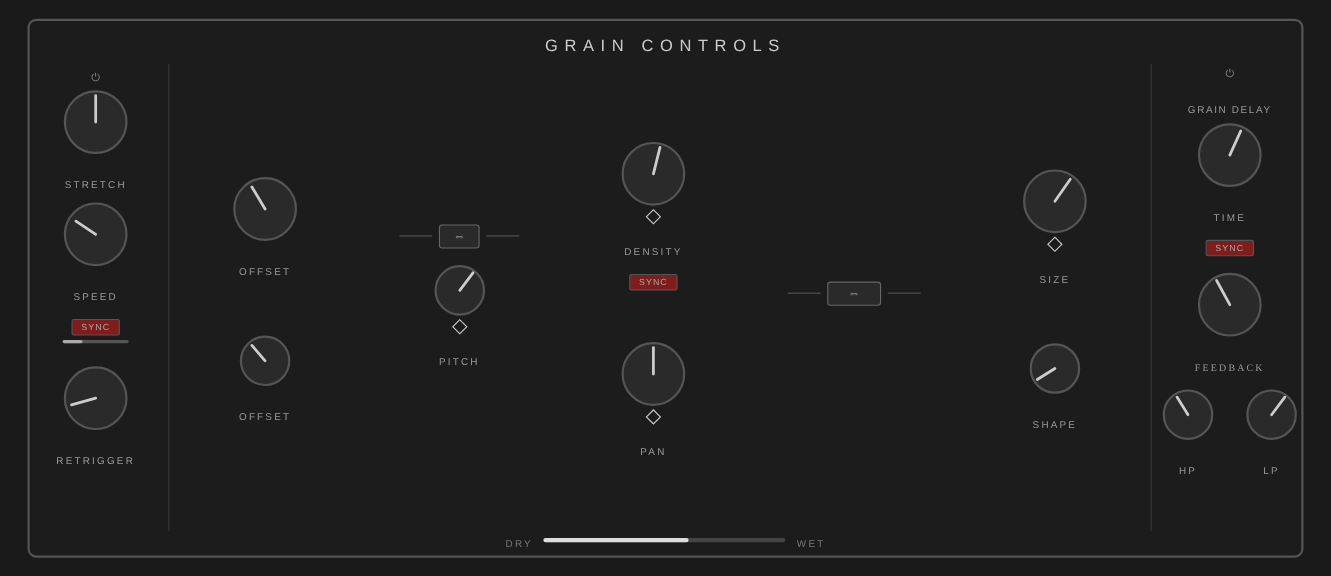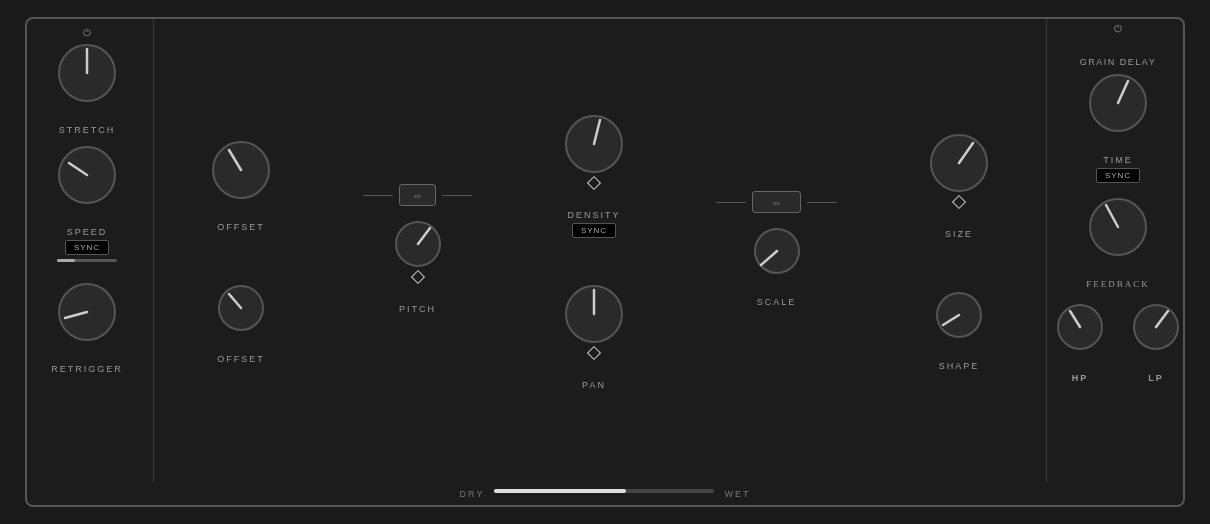--- a/index.html
+++ b/index.html
@@ -56,28 +56,28 @@
       height: 100%;
     }
     .knob-label {
       font-size: 9px;
       letter-spacing: 2px;
       color: #999;
       margin-top: 20px;
       text-align: center;
     }
     .sync-btn {
-      background: #000000;
+      background: #7f1d1d;
       border: 1px solid #555;
       color: #aaa;
       font-size: 8px;
       letter-spacing: 1px;
       padding: 2px 8px;
       border-radius: 2px;
-      margin-top: 3px;
+      margin-top: 15px;
       cursor: pointer;
     }
     .power-icon {
       font-size: 10px;
       color: #888;
       margin-bottom: 2px;
     }
     
     .link-btn {
       background: #2a2a2a;
@@ -189,27 +189,27 @@
     }
     .knob-col {
       display: flex;
       flex-direction: column;
       gap: 16px;
     }
     .hp-lp-row {
       display: flex;
       gap: 24px;
       margin-top: 4px;
-      font-weight: bold;
     }
   </style>
 </head>
 <body>
 
 <div class="plugin-container">
+  <div class="title-bar">GRAIN CONTROLS</div>
 
   <div class="full-layout">
 
     <div class="left-section">
       <div class="knob-wrap">
         <div class="power-icon">⏻</div>
         <div class="knob">
           <svg viewBox="0 0 64 64">
             <circle cx="32" cy="32" r="28" fill="#2a2a2a" stroke="#555" stroke-width="2"></circle>
             <path d="M 32 32 L 32 8" stroke="#ccc" stroke-width="2.5" stroke-linecap="round"></path>
@@ -317,29 +317,20 @@
 
       <div class="col">
         <div class="row">
           <div class="line-h"></div>
           <button class="link-btn link-btn-wide">
             <span>⇔</span>
           </button>
           <div class="line-h"></div>
         </div>
         <div style="height:8px;"></div>
-        <div class="knob-wrap">
-          <div class="knob knob-sm">
-            <svg viewBox="0 0 52 52">
-              <circle cx="26" cy="26" r="22" fill="#2a2a2a" stroke="#555" stroke-width="2"></circle>
-              <path d="M 26 26 L 10 40" stroke="#ccc" stroke-width="2.5" stroke-linecap="round"></path>
-            </svg>
-          </div>
-          <div class="knob-label">SCALE</div>
-        </div>
       </div>
 
       <div class="knob-col">
         <div class="knob-wrap">
           <div class="knob">
             <svg viewBox="0 0 64 64">
               <circle cx="32" cy="32" r="28" fill="#2a2a2a" stroke="#555" stroke-width="2"></circle>
               <path d="M 32 32 L 46 12" stroke="#ccc" stroke-width="2.5" stroke-linecap="round"></path>
             </svg>
           </div>

